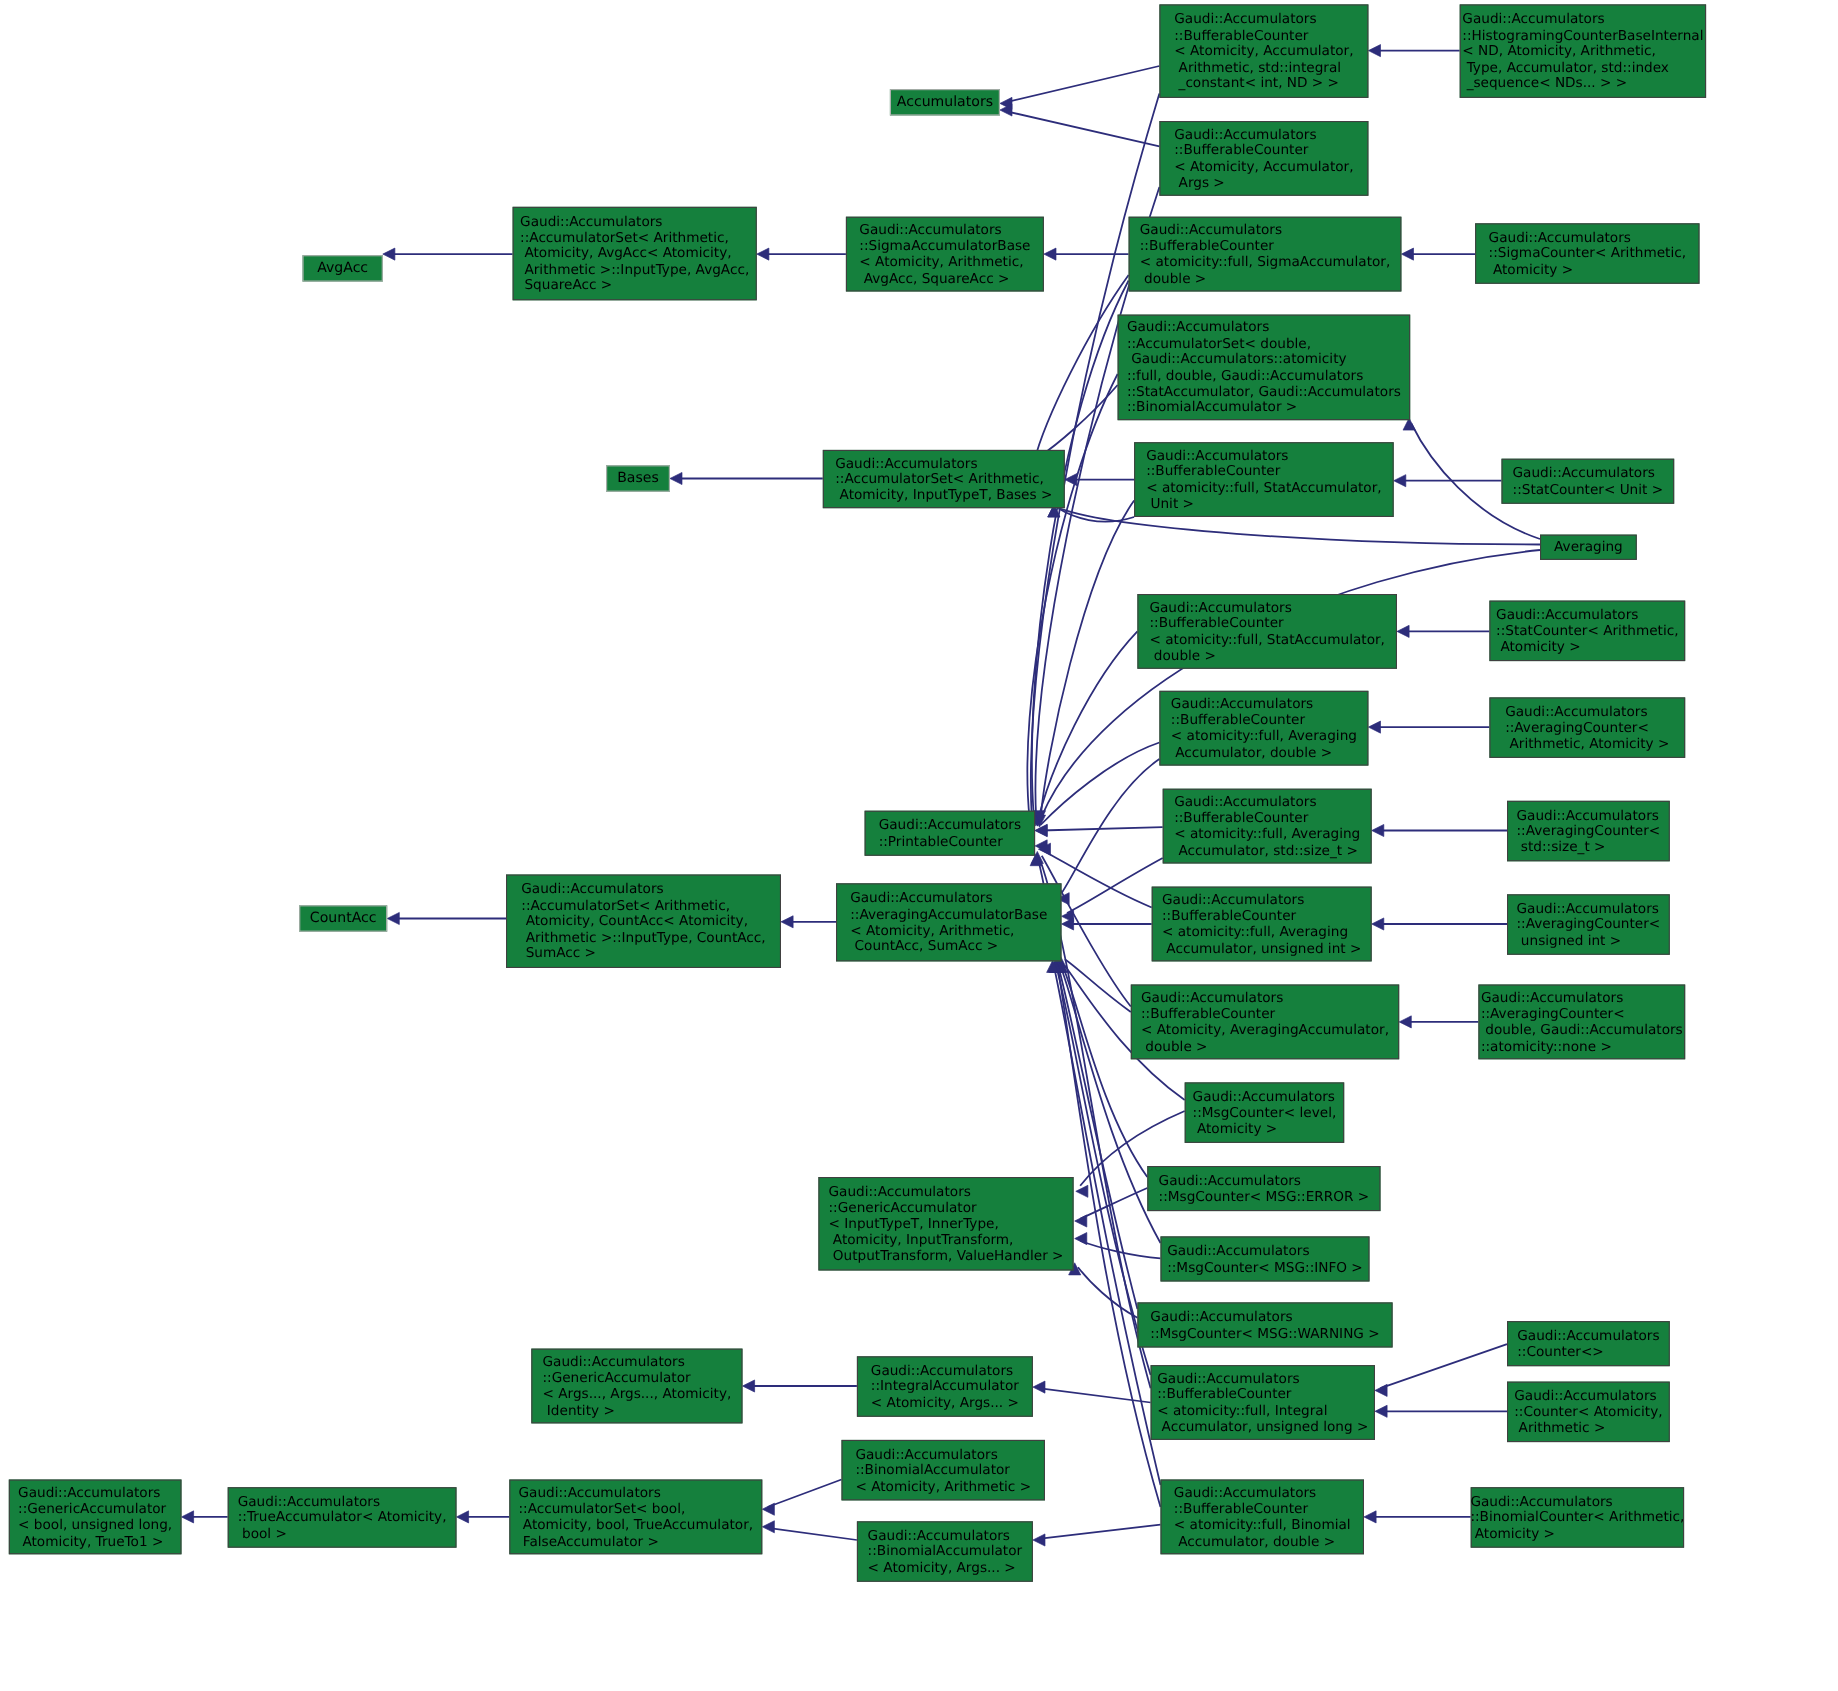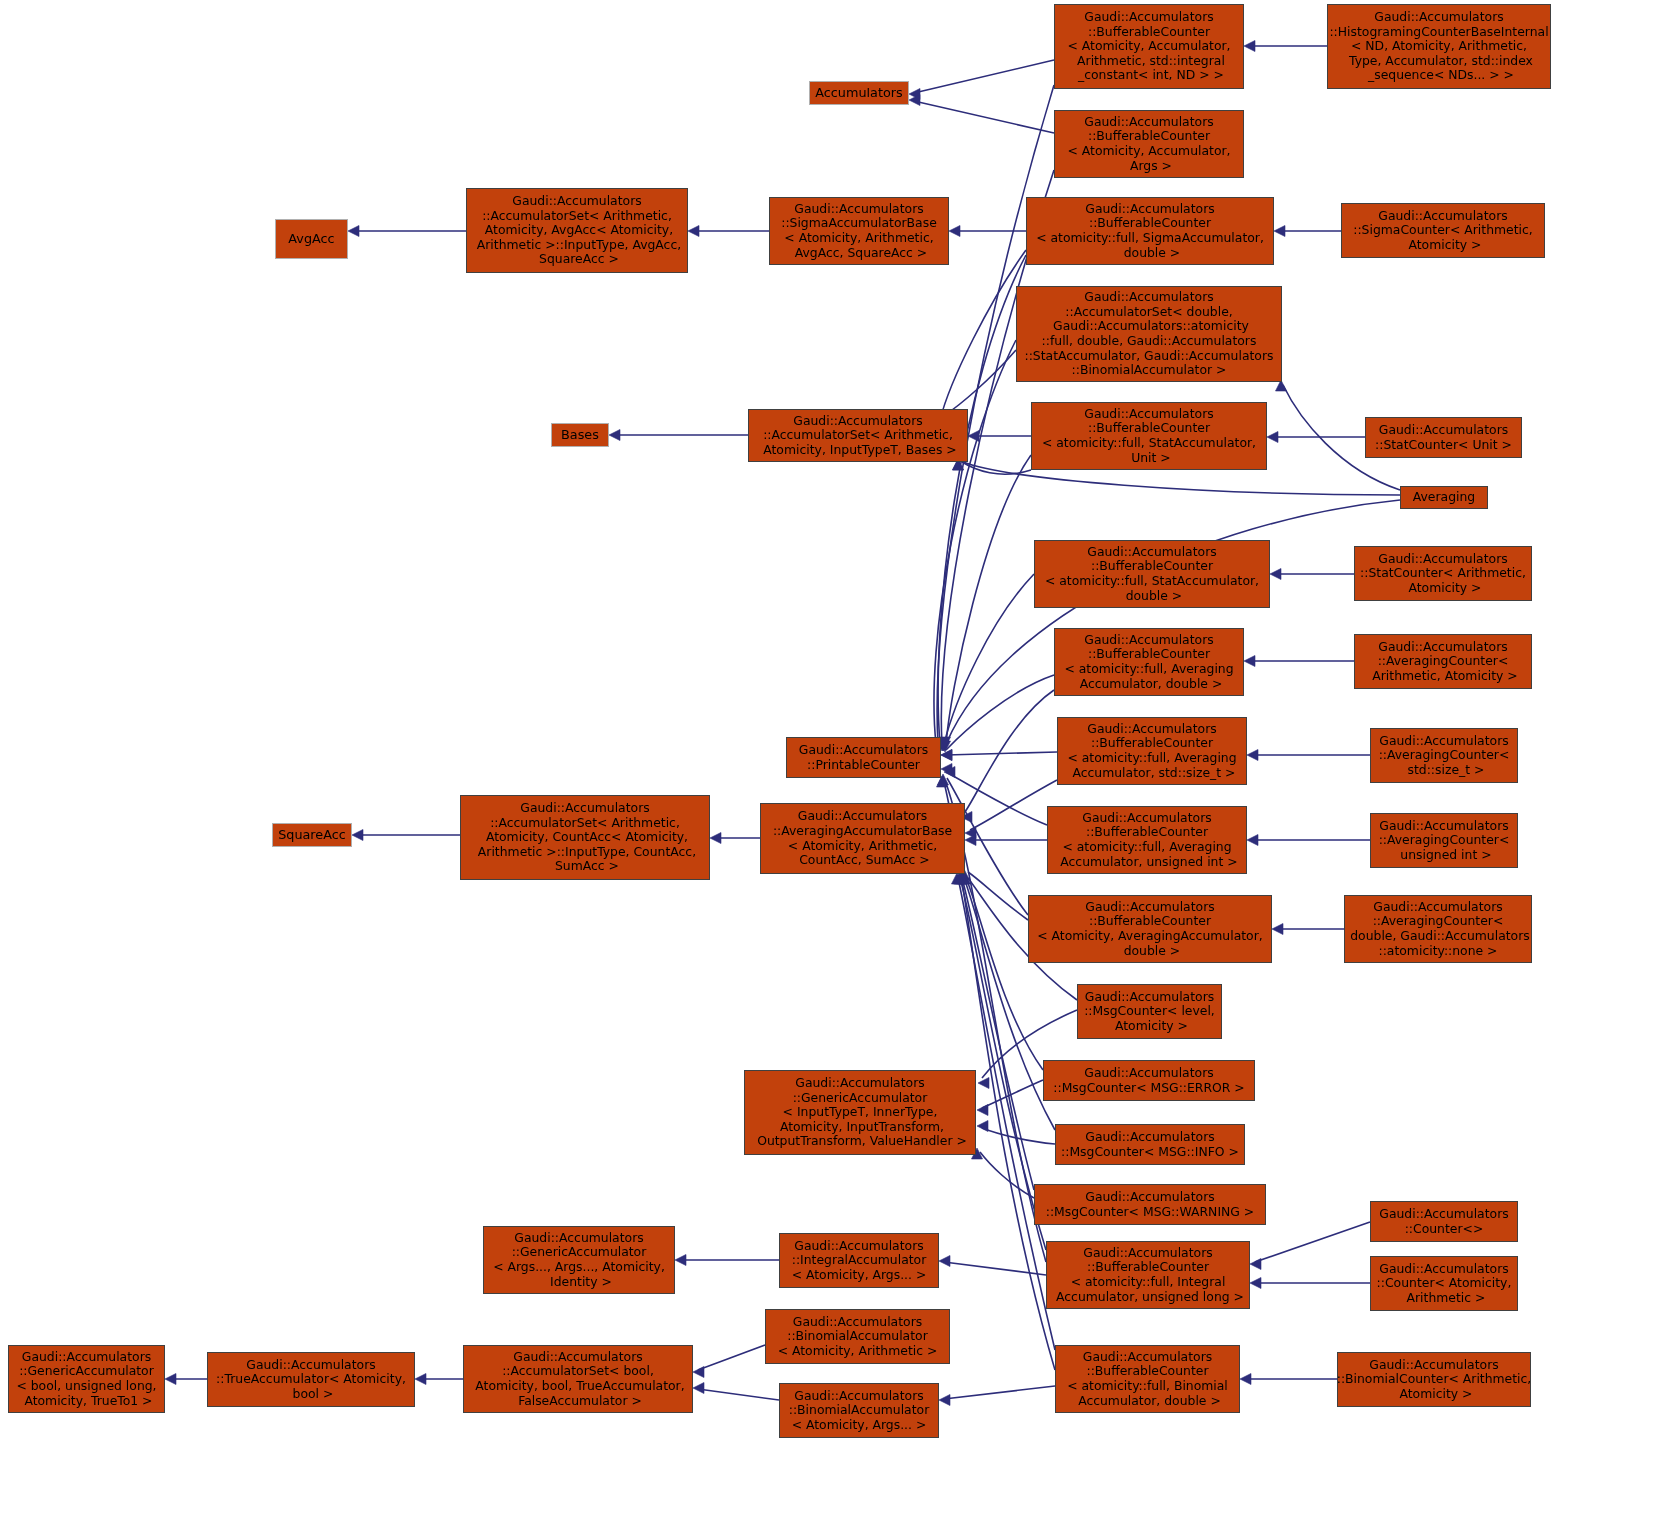--- a/index.html
+++ b/index.html
@@ -18,22 +18,21 @@
     width:1671px;
     height:1537px;
     pointer-events:none;
   }
   .node{
     position:absolute;
     box-sizing:border-box;
     display:flex;
     align-items:center;
     justify-content:center;
-    text-align:center;
-    background:#c2410c;
+    background:#15803d;
     line-height:1.18;
     white-space:pre;
     z-index:5;
   }
   .node.solid{ border:1.5px solid #404040; }
   .node.light{ border:1.5px solid #b0b0b0; }
   .node .lbl{ display:block; padding:0 4px; color:#000000; }
 </style>
 </head>
 <body>
@@ -168,21 +167,21 @@
       <div class="node solid" style="left: 1327px; top: 4px; width: 224px; height: 85px; font-size: 12.4px;"><span class="lbl">Gaudi::Accumulators
 ::HistogramingCounterBaseInternal
 &lt; ND, Atomicity, Arithmetic,
  Type, Accumulator, std::index
  _sequence&lt; NDs... &gt; &gt;</span></div>
       <div class="node light" style="left: 809px; top: 81px; width: 100px; height: 24px; font-size: 12.8px;"><span class="lbl">Accumulators</span></div>
       <div class="node solid" style="left: 1054px; top: 110px; width: 190px; height: 68px; font-size: 12.4px;"><span class="lbl">Gaudi::Accumulators
 ::BufferableCounter
 &lt; Atomicity, Accumulator,
  Args &gt;</span></div>
-      <div class="node light" style="left: 275px; top: 219px; width: 73px; height: 40px; font-size: 12.8px;"><span class="lbl">AvgAcc</span></div>
+      <div class="node light" style="left: 275px; top: 232px; width: 73px; height: 24px; font-size: 12.8px;"><span class="lbl">AvgAcc</span></div>
       <div class="node solid" style="left: 466px; top: 188px; width: 222px; height: 85px; font-size: 12.4px;"><span class="lbl">Gaudi::Accumulators
 ::AccumulatorSet&lt; Arithmetic,
  Atomicity, AvgAcc&lt; Atomicity,
  Arithmetic &gt;::InputType, AvgAcc,
  SquareAcc &gt;</span></div>
       <div class="node solid" style="left: 769px; top: 197px; width: 180px; height: 68px; font-size: 12.4px;"><span class="lbl">Gaudi::Accumulators
 ::SigmaAccumulatorBase
 &lt; Atomicity, Arithmetic,
  AvgAcc, SquareAcc &gt;</span></div>
       <div class="node solid" style="left: 1026px; top: 197px; width: 248px; height: 68px; font-size: 12.4px;"><span class="lbl">Gaudi::Accumulators
@@ -232,21 +231,21 @@
  std::size_t &gt;</span></div>
       <div class="node solid" style="left: 786px; top: 737px; width: 155px; height: 41px; font-size: 12.4px;"><span class="lbl">Gaudi::Accumulators
 ::PrintableCounter</span></div>
       <div class="node solid" style="left: 1047px; top: 806px; width: 200px; height: 68px; font-size: 12.4px;"><span class="lbl">Gaudi::Accumulators
 ::BufferableCounter
 &lt; atomicity::full, Averaging
  Accumulator, unsigned int &gt;</span></div>
       <div class="node solid" style="left: 1370px; top: 813px; width: 148px; height: 55px; font-size: 12.4px;"><span class="lbl">Gaudi::Accumulators
 ::AveragingCounter&lt;
  unsigned int &gt;</span></div>
-      <div class="node light" style="left: 272px; top: 823px; width: 80px; height: 24px; font-size: 12.8px;"><span class="lbl">SquareAcc</span></div>
+      <div class="node light" style="left: 272px; top: 823px; width: 80px; height: 24px; font-size: 12.8px;"><span class="lbl">CountAcc</span></div>
       <div class="node solid" style="left: 460px; top: 795px; width: 250px; height: 85px; font-size: 12.4px;"><span class="lbl">Gaudi::Accumulators
 ::AccumulatorSet&lt; Arithmetic,
  Atomicity, CountAcc&lt; Atomicity,
  Arithmetic &gt;::InputType, CountAcc,
  SumAcc &gt;</span></div>
       <div class="node solid" style="left: 760px; top: 803px; width: 205px; height: 71px; font-size: 12.4px;"><span class="lbl">Gaudi::Accumulators
 ::AveragingAccumulatorBase
 &lt; Atomicity, Arithmetic,
  CountAcc, SumAcc &gt;</span></div>
       <div class="node solid" style="left: 1028px; top: 895px; width: 244px; height: 68px; font-size: 12.4px;"><span class="lbl">Gaudi::Accumulators

